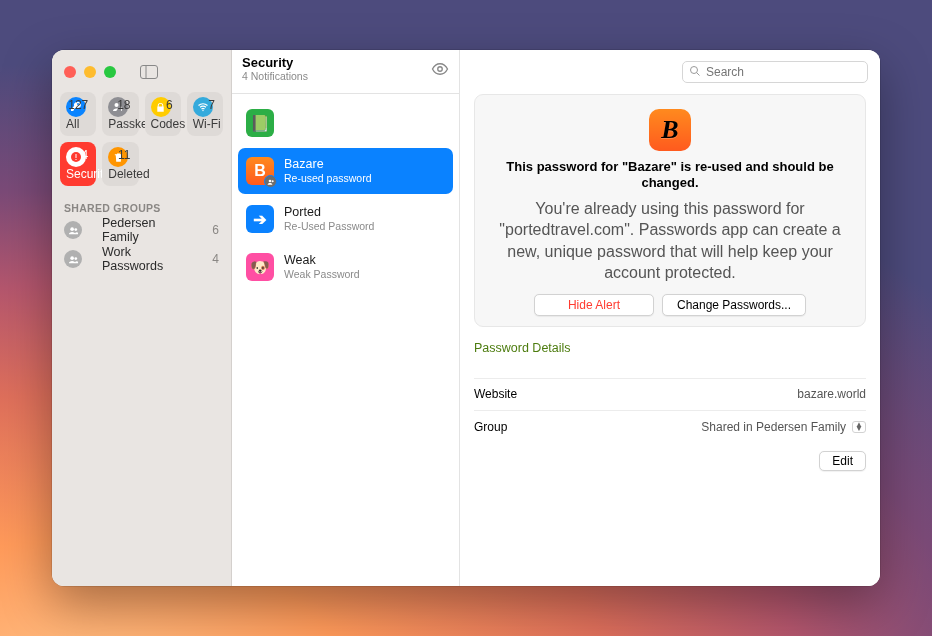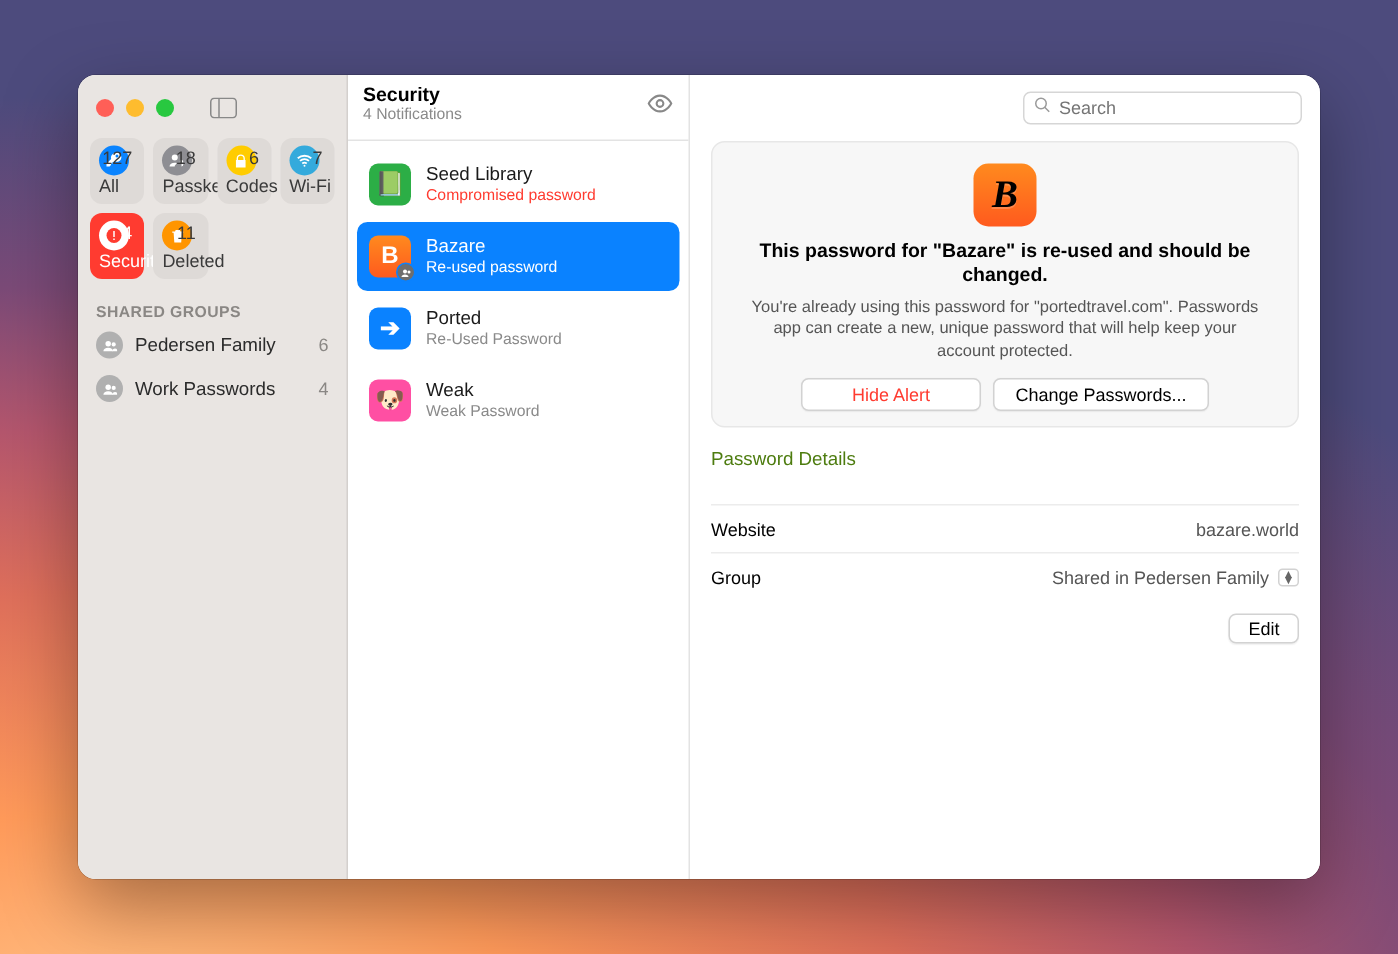--- a/index.html
+++ b/index.html
@@ -60,21 +60,21 @@
     font-size: 12px; color: #3a3a3a;
   }
   .ci-all     { background:#0a84ff; }
   .ci-passkeys{ background:#8e8e93; }
   .ci-codes   { background:#ffcc00; }
   .ci-wifi    { background:#34aadc; }
   .ci-security{ background:#ffffff; color:#ff3b30; }
   .ci-deleted { background:#ff9500; }
 
   .shared-header { margin-top: 16px; font-size: 10.5px; font-weight: 600; letter-spacing: 0.3px; color: #8a8784; padding-left: 4px; }
-  .shared-row { display:flex; align-items:center; gap:8px; height:26px; margin-top:3px; padding:0 4px; border-radius:5px; }
+  .shared-row { display:flex; align-items:center; gap:20px; height:26px; margin-top:3px; padding:0 4px; border-radius:5px; }
   .shared-avatar { width:18px; height:18px; border-radius:50%; background:#b0b0b0; display:flex; align-items:center; justify-content:center; }
   .shared-label { font-size:12.5px; color:#2b2b2b; flex:1; }
   .shared-count { font-size:12px; color:#8a8784; }
 
   
   .list-col {
     width: 228px;
     border-right: 1px solid #e3e3e3;
     display:flex; flex-direction:column;
     background:#fff;
@@ -113,21 +113,21 @@
     background: #f7f7f7;
     border: 1px solid #e7e7e7;
     border-radius: 9px;
     padding: 14px 14px 10px 14px;
     text-align:center;
     display:flex; flex-direction:column; align-items:center;
   }
   .bigicon { width:42px; height:42px; border-radius:10px; background:linear-gradient(#ff8a1e,#ff5a1e); display:flex; align-items:center; justify-content:center; margin-bottom:8px; }
   .bigicon span { font-family: Georgia, "Times New Roman", serif; font-weight:800; font-style:italic; font-size:26px; color:#000; text-shadow:0 1px 0 rgba(255,255,255,.2); }
   .alert-heading { font-size:13px; font-weight:700; color:#000; line-height:1.25; max-width:340px; }
-  .alert-body { font-size:11px; color:#555; margin-top:6px; line-height:1.35; max-width:350px;text-align:center; }
+  .alert-body { font-size:16px; color:#555; margin-top:6px; line-height:1.35; max-width:350px;text-align:center; }
   .alert-btns { display:flex; gap:8px; margin-top:10px; }
   .btn { font-size:12px; color:#000; background:#fff; border:1px solid #d2d2d2; border-radius:5px; padding:3px 14px; box-shadow:0 0.5px 1px rgba(0,0,0,.06); cursor:default; min-width:120px; }
   .btn.redtext { color:#ff3b30; }
 
   .details-section { margin: 0 14px; }
   .details-title { font-size:12.5px; font-weight:400; color:#4d7c0f; margin-bottom:23px; }
   .details-table { border-top:1px solid #ececec; }
   .details-row { display:flex; justify-content:space-between; align-items:center; height:32px; border-bottom:1px solid #ececec; font-size:12px; }
   .details-row:last-child { border-bottom:none; }
   .dk { color:#000; }
@@ -255,24 +255,20 @@
       <span class="eye-icon">
         <svg width="18" height="18" viewBox="0 0 24 24" fill="none" stroke="currentColor" stroke-width="1.8">
             <path d="M2 12s3.5-7 10-7 10 7 10 7-3.5 7-10 7S2 12 2 12z"></path>
             <circle cx="12" cy="12" r="3"></circle>
           </svg>
       </span>
     </div>
     <div class="list-items" id="list-items">
         <div class="list-item">
           <div class="item-icon" style="background: rgb(44, 174, 70);">📗</div>
-          <div class="item-texts">
-            <span class="item-title">Seed Library</span>
-            <span class="item-sub red">Compromised password</span>
-          </div>
         </div>
         <div class="list-item selected">
           <div class="item-icon" style="background: linear-gradient(rgb(255, 138, 30), rgb(255, 90, 30));">B<span class="badge">
               <svg width="8" height="8" viewBox="0 0 24 24" fill="#fff">
                 <circle cx="9" cy="9" r="4"></circle>
                 <circle cx="17" cy="10" r="3"></circle>
                 <path d="M2 20c0-3 3-5 7-5s7 2 7 5H2z"></path>
               </svg>
             </span></div>
           <div class="item-texts">

